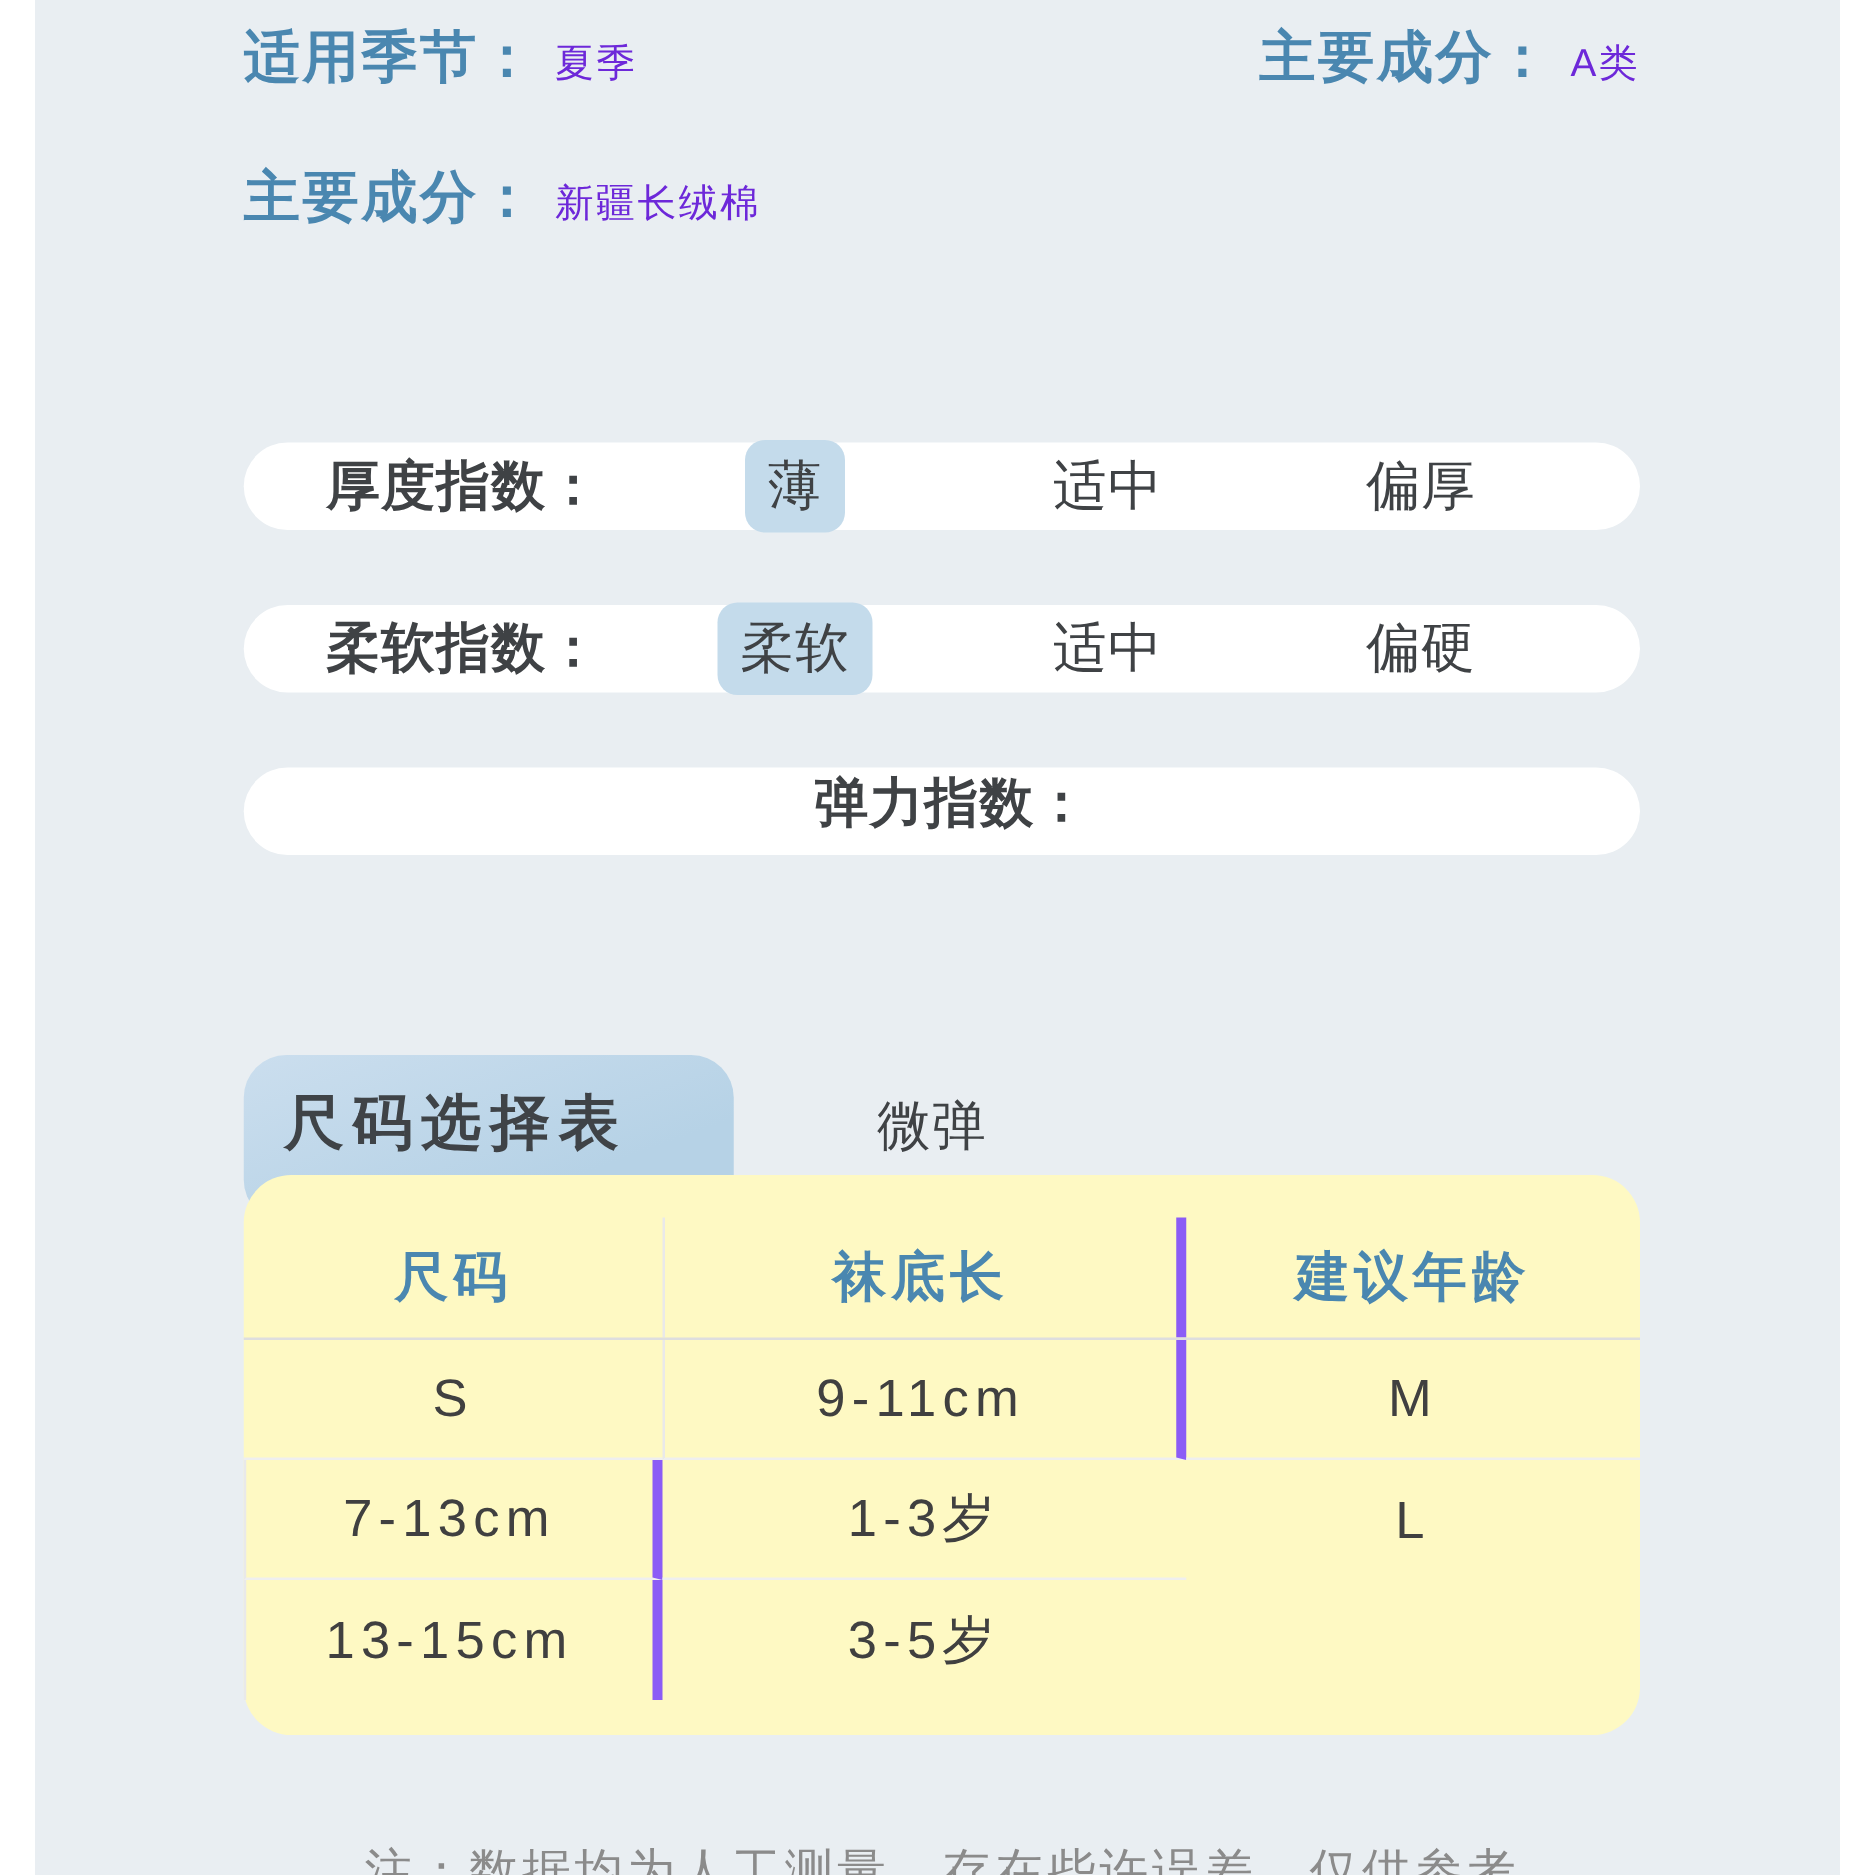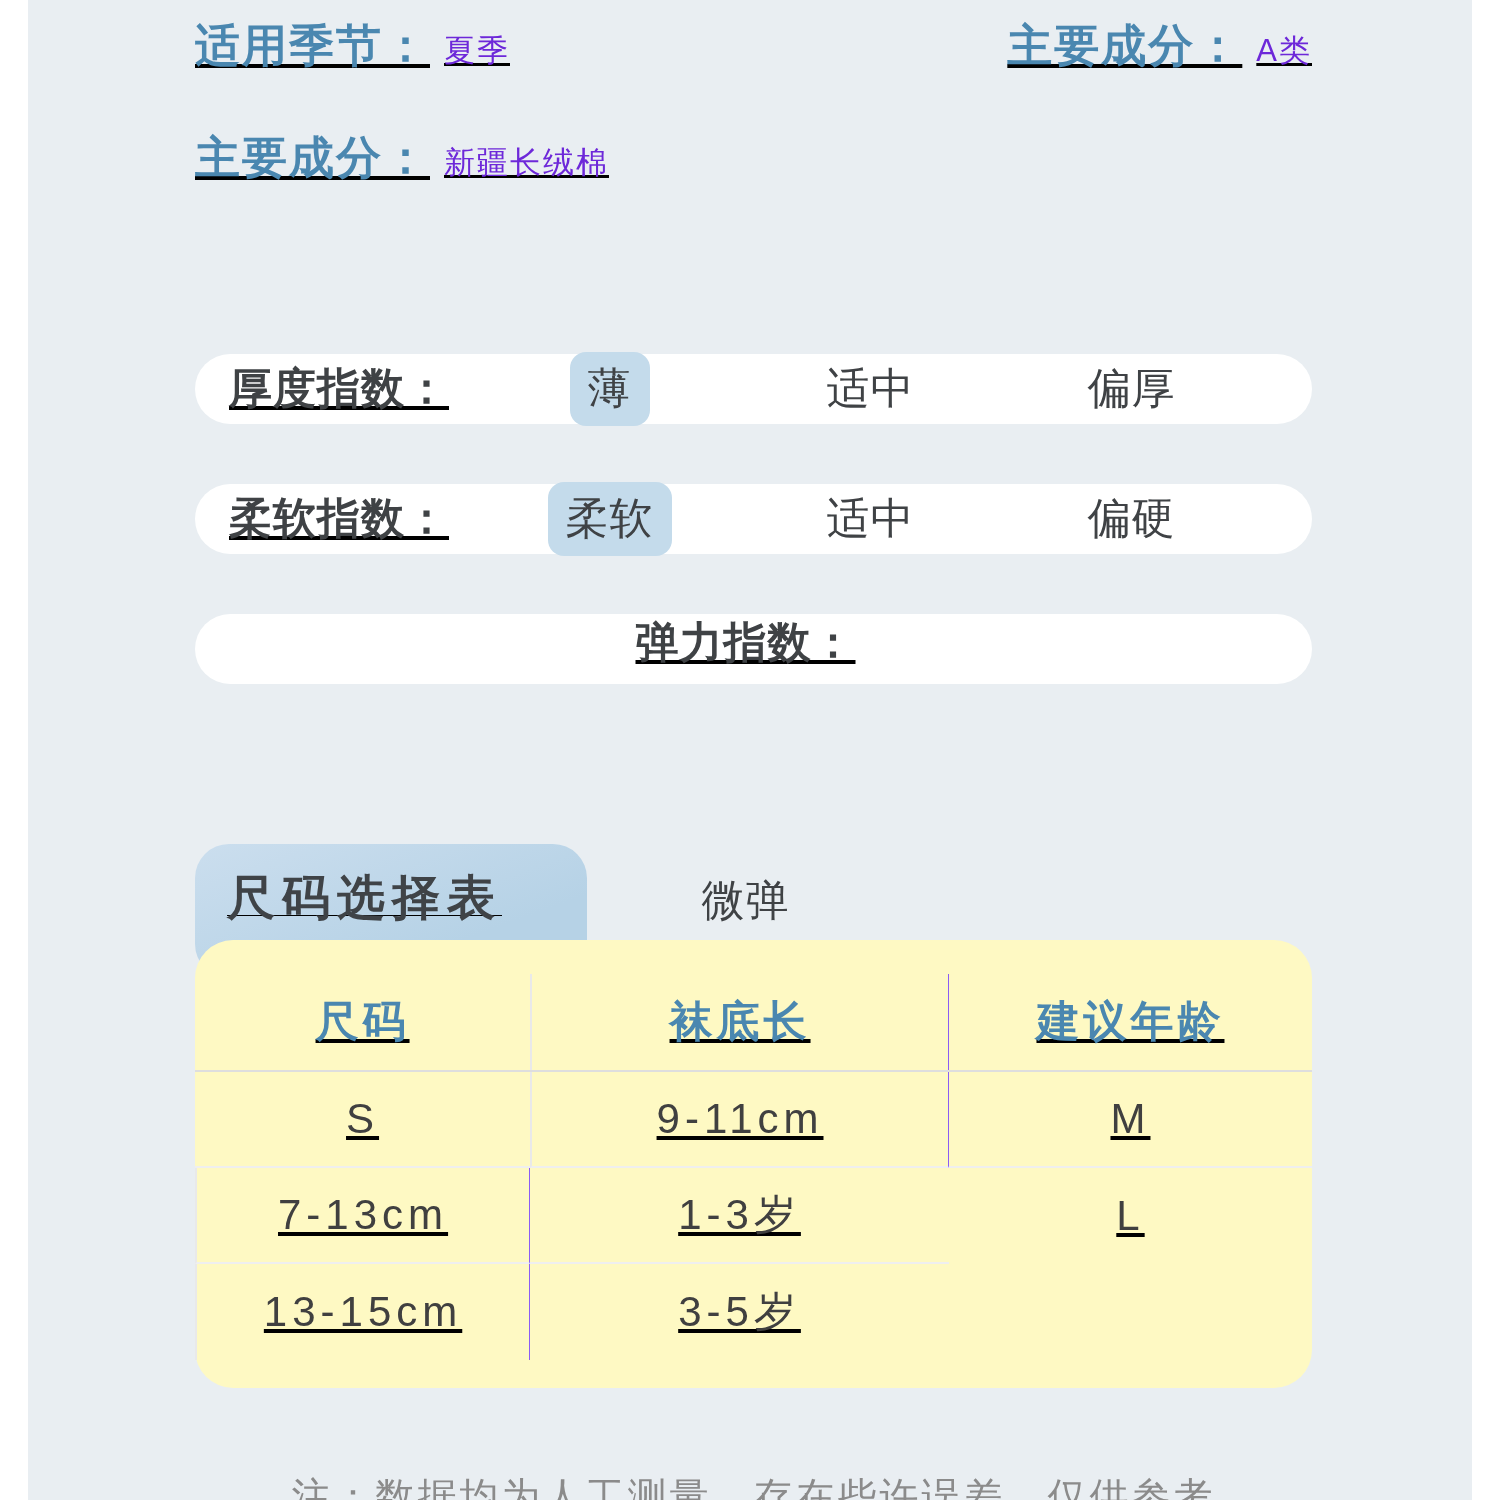--- a/index.html
+++ b/index.html
@@ -7,42 +7,41 @@
     width:1500px;height:1500px;
     background:#ffffff;
     font-family:"Liberation Sans","DejaVu Sans",sans-serif;
     overflow:hidden;
   }
   .bg{
     margin:0 28px;
     width:1444px;height:1500px;
     background:#e9eef2;
     box-sizing:border-box;
-    text-decoration:underline;
   }
   .inner{
     margin:0 160px 0 167px;
     padding-top:16px;
   }
   
   .spec-row{display:flex;justify-content:space-between;align-items:flex-start;}
   .spec-row.second{margin-top:52px;}
   .spec-pair{display:flex;align-items:baseline;white-space:nowrap;}
   .spec-label{font-size:45px;font-weight:bold;color:#4a87b0;letter-spacing:2px;}
   .spec-value{font-size:31px;color:#6d28d9;margin-left:14px;letter-spacing:2px;}
   
   .bars{margin-top:166px;}
   .bar{
     height:70px;background:#ffffff;border-radius:35px;
     display:flex;align-items:center;
     padding:0 50px 0 34px;box-sizing:border-box;
     margin-bottom:60px;
   }
   .bar:last-child{margin-bottom:0;flex-direction:column;}
-  .bar-label{flex:0 0 250px;font-size:43px;font-weight:bold;color:#3f4245;letter-spacing:1px;}
+  .bar-label{flex:0 0 250px;font-size:43px;font-weight:bold;color:#3f4245;letter-spacing:1px;margin-left:32px;}
   .bar-opt{flex:1;text-align:center;}
   .opt-text{
     display:inline-block;font-size:43px;color:#3f4245;
     padding:8px 18px;border-radius:16px;letter-spacing:1px;
   }
   .opt-text.selected{background:#c4dbeb;}
   
   .size-section{margin-top:160px;position:relative;}
   .size-tab{
     width:392px;height:134px;
@@ -57,21 +56,21 @@
     margin-top:-38px;position:relative;z-index:1;
     background:#fef9c3;border-radius:38px;
     padding:34px 0 28px 0;
     box-sizing:border-box;
   }
   .size-grid{display:grid;grid-template-columns:30% 37.5% 32.5%;}
   .cell{
     text-align:center;box-sizing:border-box;
     display:flex;align-items:center;justify-content:center;
   }
-  .cell.mid{border-left:2px solid #e9e9e9;border-right:1px solid #8b5cf6;}
+  .cell.mid{border-left:2px solid #e9e9e9;border-right:8px solid #8b5cf6;}
   .cell.head{
     height:96px;font-size:43px;font-weight:bold;color:#4a87b0;letter-spacing:4px;
   }
   .sep-head{grid-column:1 / span 3;border-bottom:2px solid #dedede;height:0;}
   .cell.data{height:96px;font-size:42px;color:#404040;letter-spacing:5px;}
   .cell.data.rowsep{border-bottom:2px solid #efefef;}
   .cell.mid.data{border-bottom-color:#efefef;}
   
   .note{
     margin-top:82px;text-align:center;

